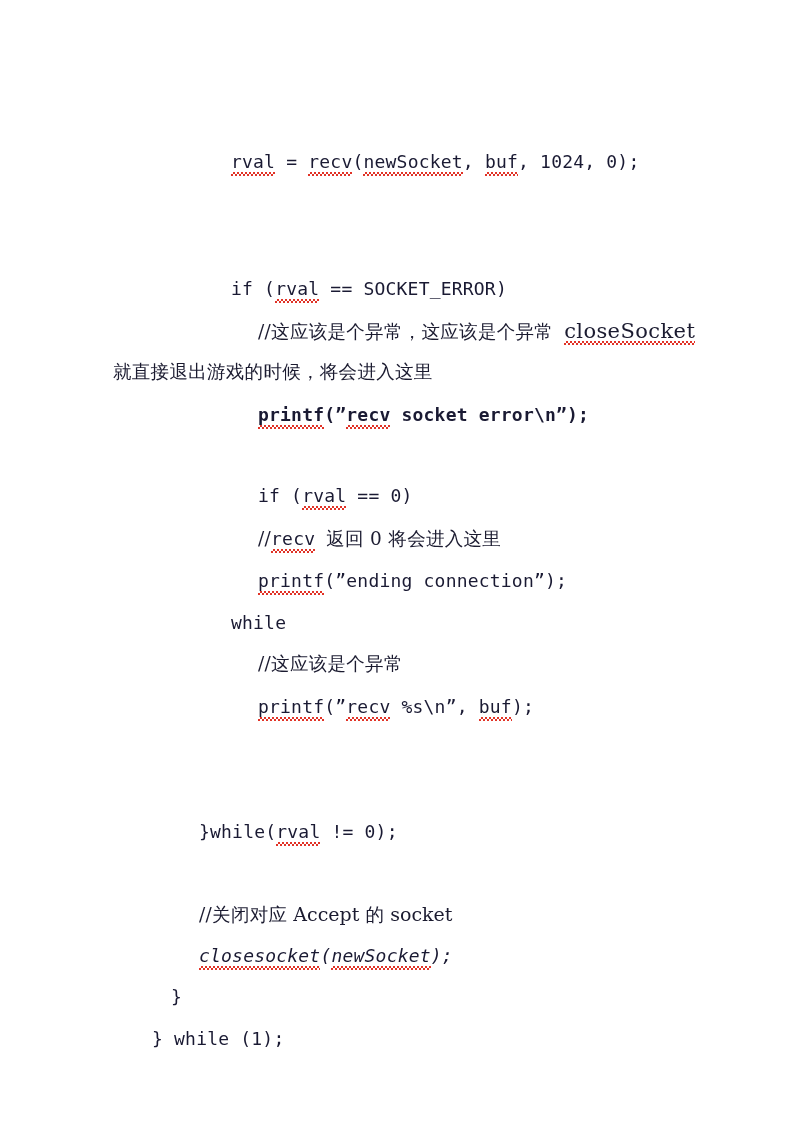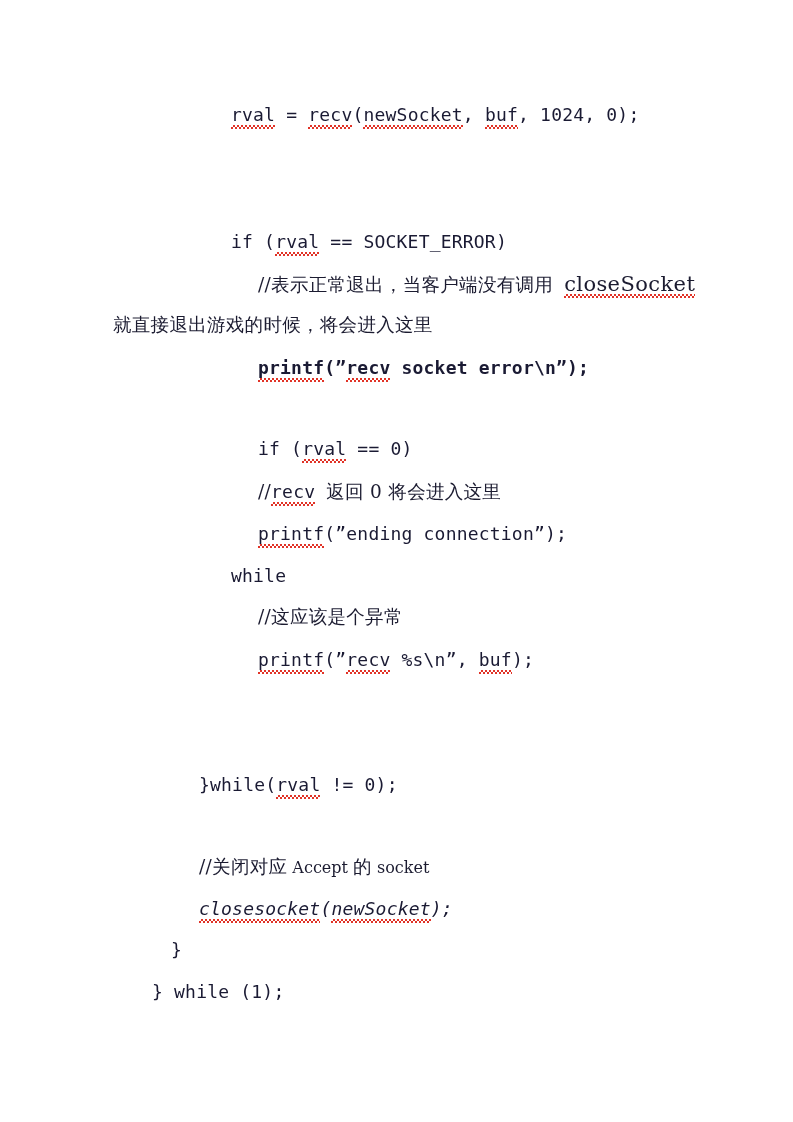--- a/index.html
+++ b/index.html
@@ -32,41 +32,42 @@
     width: 793px;
   }
 
   
   .line {
     position: absolute;
     white-space: nowrap;
     font-size: 19.5px;
     line-height: 22px;
     letter-spacing: 0px;
+    margin-top: 47px;
   }
 
   
   .code {
     font-family: "DejaVu Sans Mono", "Liberation Mono", monospace;
     font-size: 18px;
     color: #1a1a33;
     letter-spacing: 0.2px;
   }
 
   
   .han {
     font-family: "DejaVu Serif", "Liberation Serif", serif;
     font-size: 18.5px;
     color: #1b1b30;
     letter-spacing: 0.3px;
   }
 
   .serifword {
     font-family: "DejaVu Serif", "Liberation Serif", serif;
-    font-size: 16px;
+    font-size: 19px;
     color: #1b1b30;
   }
 
   .bigserif {
     font-family: "DejaVu Serif", "Liberation Serif", serif;
     font-size: 21px;
     color: #1b1b30;
     letter-spacing: 0.4px;
   }
 
@@ -108,21 +109,21 @@
     background-repeat: repeat-x, repeat-x;
   }
 </style>
 </head>
 <body>
 
 <div class="page">
   <div class="doc-body" id="doc-body">
       <div class="line" style="left: 231px; top: 104px;"><span class="sq wave code">rval</span><span class="code"> = </span><span class="sq wave code">recv</span><span class="code">(</span><span class="sq wave code">newSocket</span><span class="code">, </span><span class="sq wave code">buf</span><span class="code">, 1024, 0);</span></div>
       <div class="line" style="left: 231px; top: 231px; text-align: right;"><span class="code">if (</span><span class="sq wave code">rval</span><span class="code"> == SOCKET_ERROR)</span></div>
-      <div class="line" style="left: 258px; top: 273px;"><span class="han">//</span><span class="han">表示正常退出，当客户端没有调用</span><span class="code"> </span><span class="sq wave bigserif">closeSocket</span></div>
+      <div class="line" style="left: 258px; top: 273px;"><span class="han">//</span><span class="han">这应该是个异常，这应该是个异常</span><span class="code"> </span><span class="sq wave bigserif">closeSocket</span></div>
       <div class="line" style="left: 113px; top: 314px;"><span class="han">就直接退出游戏的时候，将会进入这里</span></div>
       <div class="line" style="left: 258px; top: 357px; font-weight: bold;"><span class="sq wave code">printf</span><span class="code">(”</span><span class="sq wave code">recv</span><span class="code"> socket error\n”);</span></div>
       <div class="line" style="left: 258px; top: 438px;"><span class="code"> if (</span><span class="sq wave code">rval</span><span class="code"> == 0)</span></div>
       <div class="line" style="left: 258px; top: 481px;"><span class="han">//</span><span class="sq wave code">recv</span><span class="code"> </span><span class="han">返回</span><span class="han"> 0 </span><span class="han">将会进入这里</span></div>
       <div class="line" style="left: 258px; top: 523px;"><span class="sq wave code">printf</span><span class="code">(”ending connection”);</span></div>
       <div class="line" style="left: 231px; top: 565px;"><span class="code">while</span></div>
       <div class="line" style="left: 258px; top: 606px;"><span class="han">//</span><span class="han">这应该是个异常</span></div>
       <div class="line" style="left: 258px; top: 649px;"><span class="sq wave code">printf</span><span class="code">(”</span><span class="sq wave code">recv</span><span class="code"> %s\n”, </span><span class="sq wave code">buf</span><span class="code">);</span></div>
       <div class="line" style="left: 199px; top: 774px;"><span class="code">}while(</span><span class="sq wave code">rval</span><span class="code"> != 0);</span></div>
       <div class="line" style="left: 199px; top: 856px;"><span class="han">//</span><span class="han">关闭对应</span><span class="serifword"> Accept </span><span class="han">的</span><span class="serifword"> socket</span></div>

